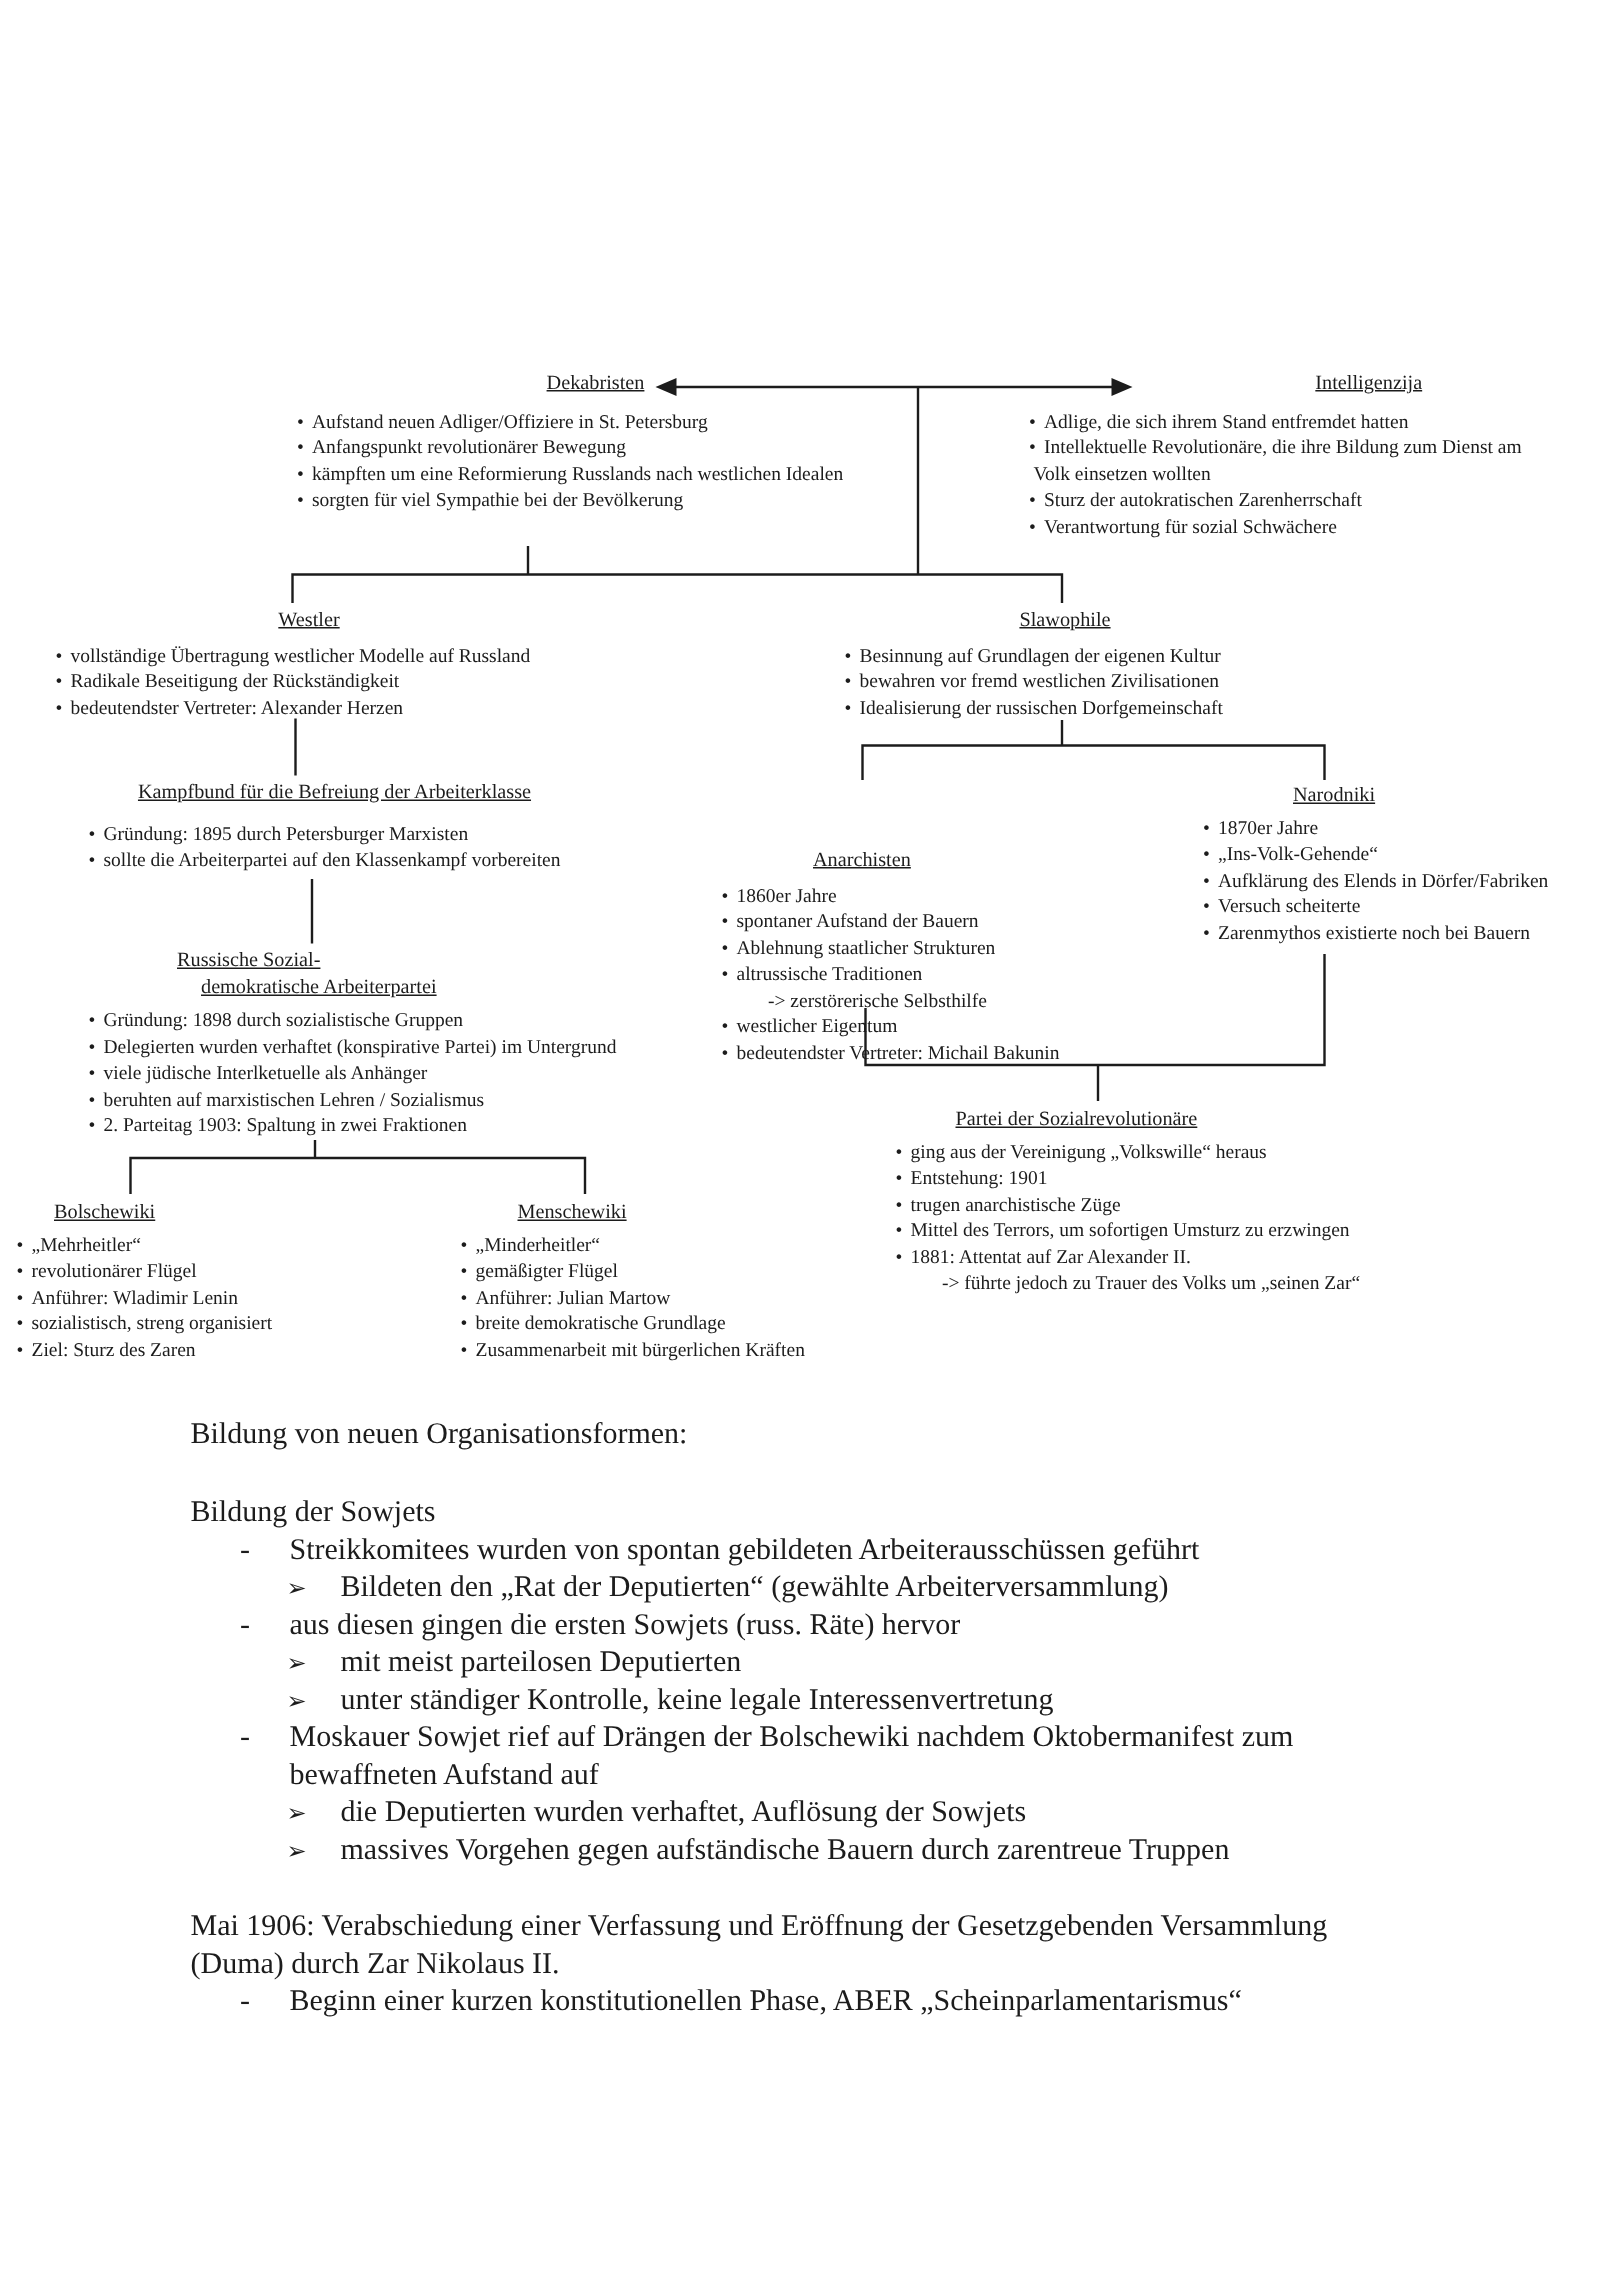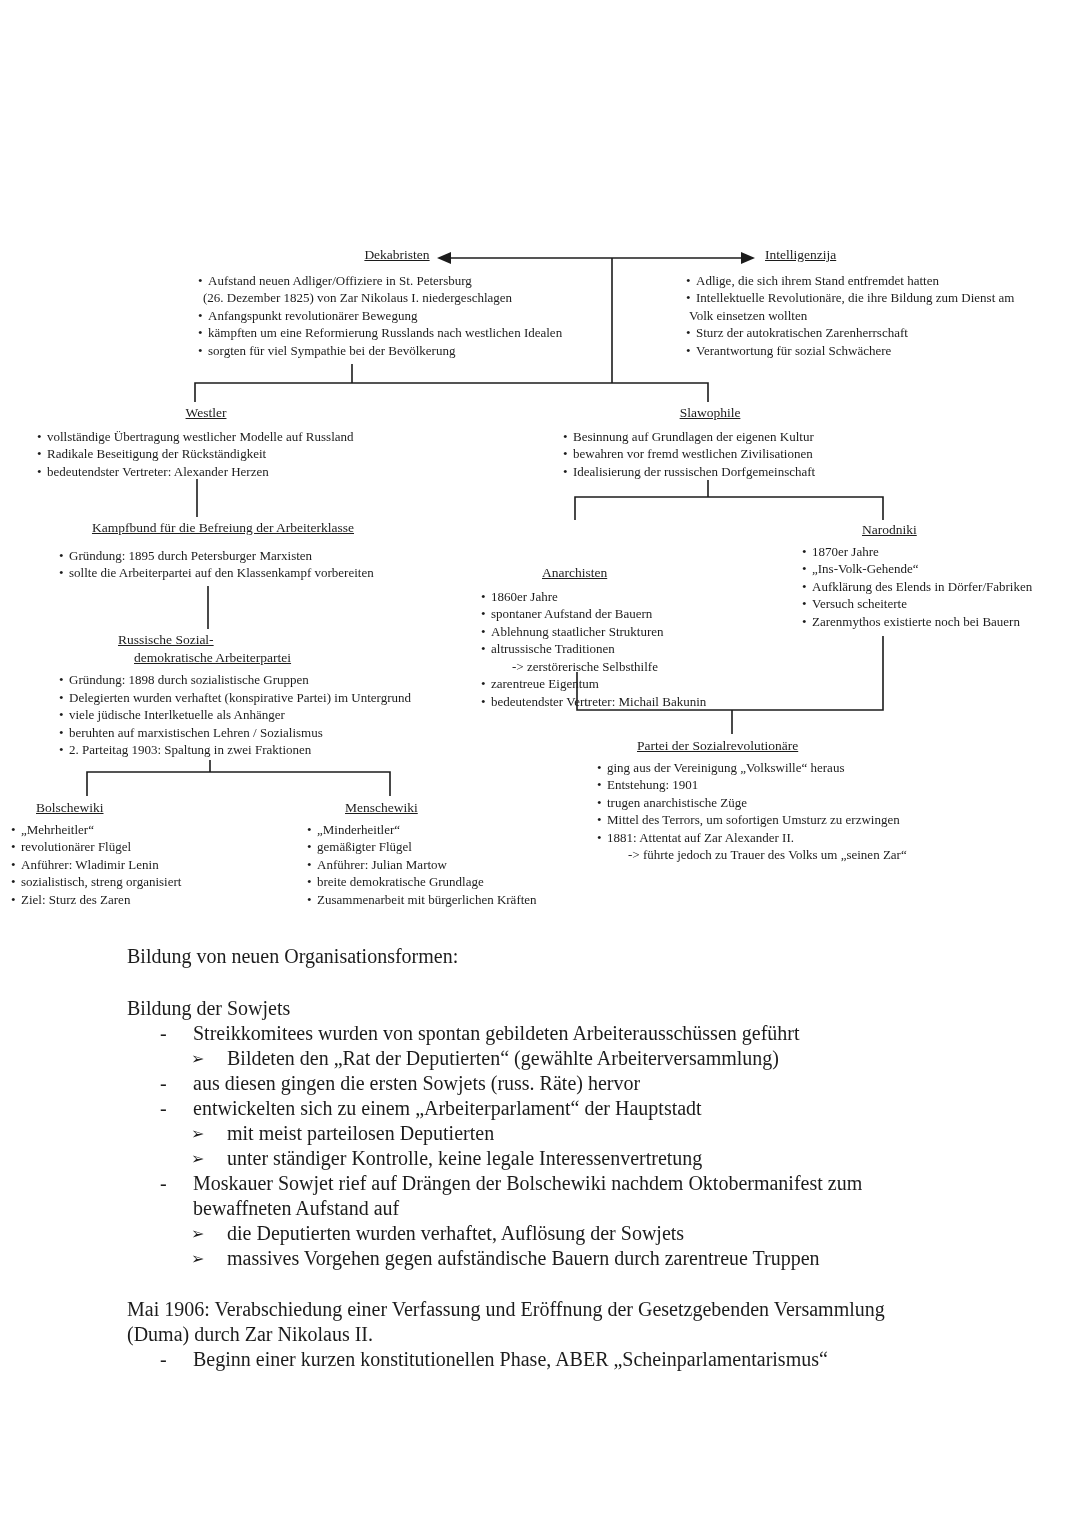--- a/index.html
+++ b/index.html
@@ -16,21 +16,21 @@
   .connector-layer{position:absolute;left:0;top:0;width:1080px;height:1527px;pointer-events:none;}
   .node{position:absolute;font-size:13px;line-height:17.5px;}
   .node .node-title{font-size:13.5px;text-decoration:underline;margin-bottom:6px;white-space:nowrap;}
   .node .t-center{text-align:center;}
   .li{position:relative;padding-left:11px;white-space:nowrap;}
   .li::before{content:"•";position:absolute;left:1px;}
   .li.cont{padding-left:4px;}
   .li.cont::before{content:none;}
   .li.sub{padding-left:32px;}
   .li.sub::before{content:none;}
-  .mb8{margin-bottom:8px !important;}
+  .mb8{margin-bottom:8px !important;text-align:center;}
   .mb10{margin-bottom:10px !important;}
   .mb4{margin-bottom:4px !important;}
   
   .notes{position:absolute;left:127px;top:944px;width:784px;font-size:20px;line-height:25px;}
   .nh{margin:0;white-space:nowrap;}
   .nh.sp{margin-top:27px;}
   .dash{position:relative;padding-left:66px;}
   .dash::before{content:"-";position:absolute;left:33px;}
   .arr{position:relative;padding-left:100px;}
   .arr::before{content:"➢";position:absolute;left:64px;font-size:16px;font-family:"DejaVu Sans",sans-serif;}
@@ -67,21 +67,20 @@
     </g>
     <g fill="#1c1c1c" stroke="none">
       <polygon points="437,258 451,252 451,264"></polygon>
       <polygon points="755,258 741,252 741,264"></polygon>
     </g>
   </svg>
 
   <div class="node" style="left:197px;top:246px;width:400px;">
     <div class="node-title t-center mb8">Dekabristen</div>
     <div class="li">Aufstand neuen Adliger/Offiziere in St. Petersburg</div>
-    <div class="li cont" style="padding-left:6px;">(26. Dezember 1825) von Zar Nikolaus I. niedergeschlagen</div>
     <div class="li">Anfangspunkt revolutionärer Bewegung</div>
     <div class="li">kämpften um eine Reformierung Russlands nach westlichen Idealen</div>
     <div class="li">sorgten für viel Sympathie bei der Bevölkerung</div>
   </div>
 
   <div class="node" style="left:685px;top:246px;width:375px;">
     <div class="node-title mb8" style="margin-left:80px;">Intelligenzija</div>
     <div class="li">Adlige, die sich ihrem Stand entfremdet hatten</div>
     <div class="li">Intellektuelle Revolutionäre, die ihre Bildung zum Dienst am</div>
     <div class="li cont">Volk einsetzen wollten</div>
@@ -137,21 +136,21 @@
     <div class="li">Zusammenarbeit mit bürgerlichen Kräften</div>
   </div>
 
   <div class="node" style="left:480px;top:524px;width:270px;margin-top:40px;">
     <div class="node-title" style="margin-left:62px;">Anarchisten</div>
     <div class="li">1860er Jahre</div>
     <div class="li">spontaner Aufstand der Bauern</div>
     <div class="li">Ablehnung staatlicher Strukturen</div>
     <div class="li">altrussische Traditionen</div>
     <div class="li sub">-&gt; zerstörerische Selbsthilfe</div>
-    <div class="li">zarentreue Eigentum</div>
+    <div class="li">westlicher Eigentum</div>
     <div class="li">bedeutendster Vertreter: Michail Bakunin</div>
   </div>
 
   <div class="node" style="left:801px;top:521px;width:255px;">
     <div class="node-title mb4" style="margin-left:61px;">Narodniki</div>
     <div class="li">1870er Jahre</div>
     <div class="li">„Ins-Volk-Gehende“</div>
     <div class="li">Aufklärung des Elends in Dörfer/Fabriken</div>
     <div class="li">Versuch scheiterte</div>
     <div class="li">Zarenmythos existierte noch bei Bauern</div>
@@ -166,21 +165,20 @@
     <div class="li">1881: Attentat auf Zar Alexander II.</div>
     <div class="li sub">-&gt; führte jedoch zu Trauer des Volks um „seinen Zar“</div>
   </div>
 
   <div class="notes">
     <p class="nh">Bildung von neuen Organisationsformen:</p>
     <p class="nh sp">Bildung der Sowjets</p>
     <div class="dash">Streikkomitees wurden von spontan gebildeten Arbeiterausschüssen geführt</div>
     <div class="arr">Bildeten den „Rat der Deputierten“ (gewählte Arbeiterversammlung)</div>
     <div class="dash">aus diesen gingen die ersten Sowjets (russ. Räte) hervor</div>
-    <div class="dash">entwickelten sich zu einem „Arbeiterparlament“ der Hauptstadt</div>
     <div class="arr">mit meist parteilosen Deputierten</div>
     <div class="arr">unter ständiger Kontrolle, keine legale Interessenvertretung</div>
     <div class="dash">Moskauer Sowjet rief auf Drängen der Bolschewiki nachdem Oktobermanifest zum bewaffneten Aufstand auf</div>
     <div class="arr">die Deputierten wurden verhaftet, Auflösung der Sowjets</div>
     <div class="arr">massives Vorgehen gegen aufständische Bauern durch zarentreue Truppen</div>
     <div class="para">Mai 1906: Verabschiedung einer Verfassung und Eröffnung der Gesetzgebenden Versammlung (Duma) durch Zar Nikolaus II.</div>
     <div class="dash">Beginn einer kurzen konstitutionellen Phase, ABER „Scheinparlamentarismus“</div>
   </div>
 
 </div>

